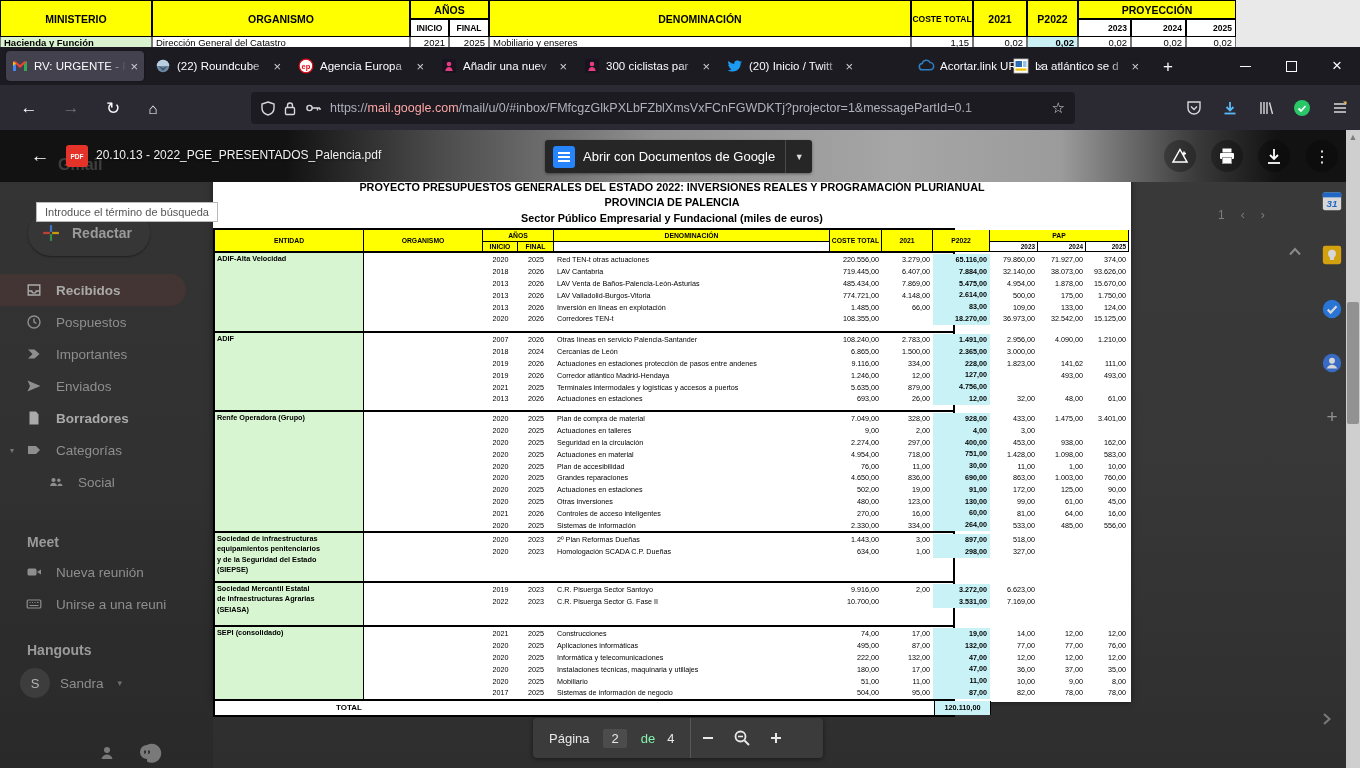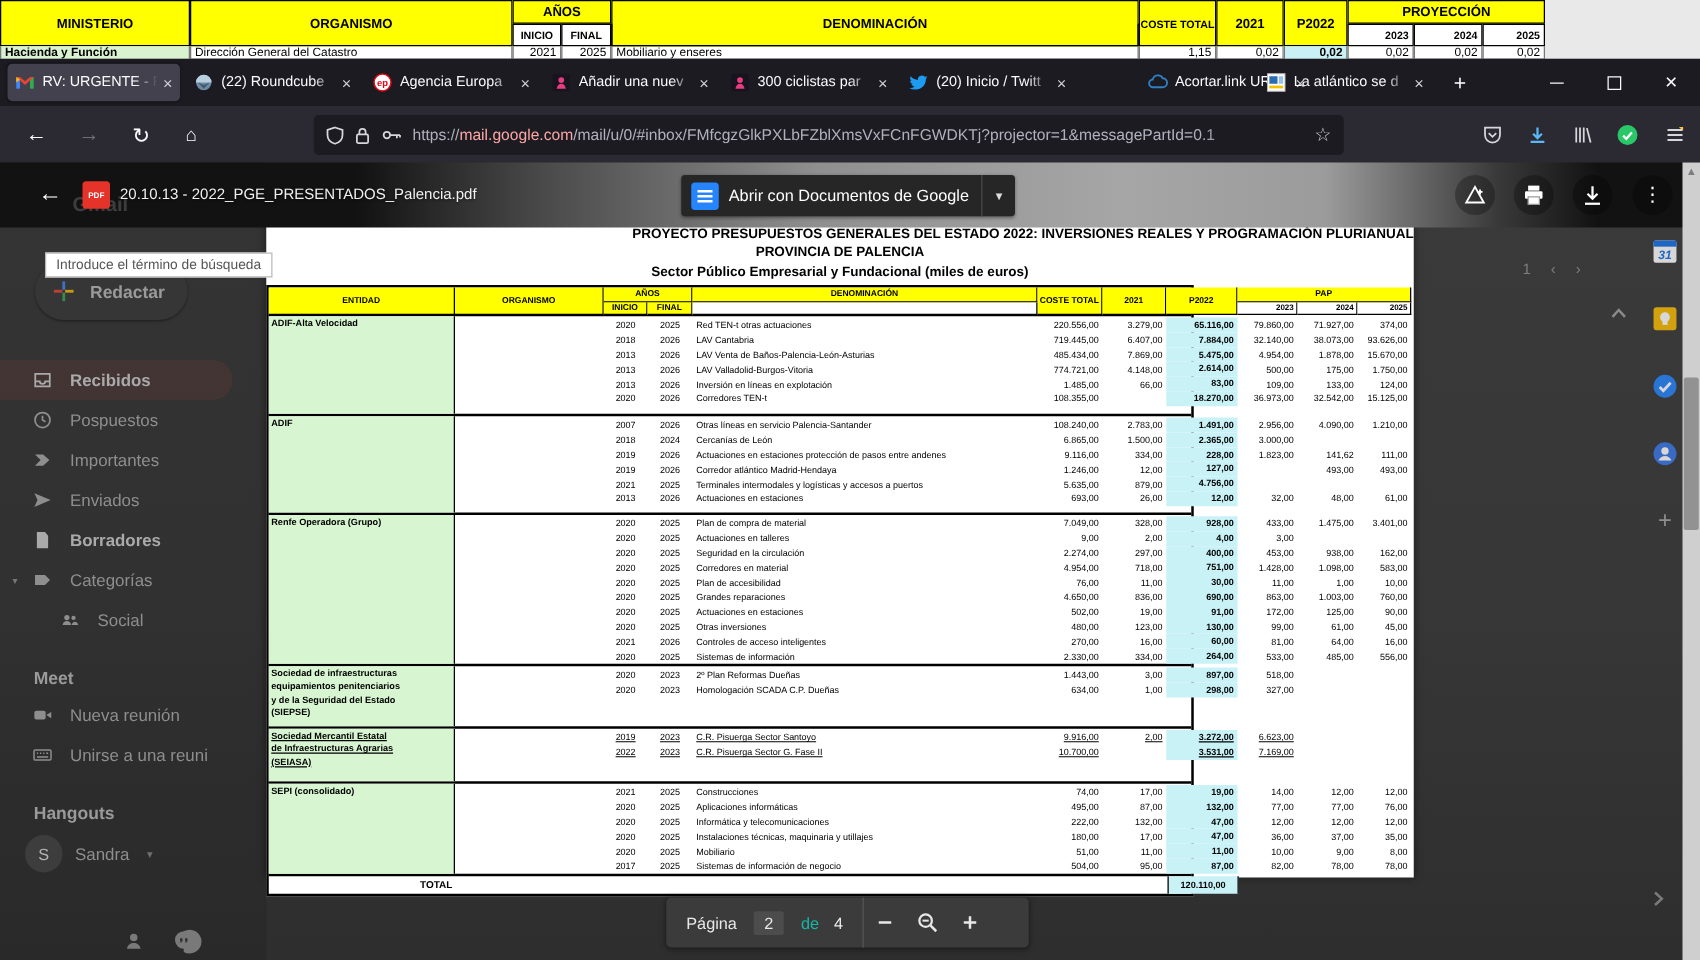--- a/index.html
+++ b/index.html
@@ -66,40 +66,40 @@
   #openwith .ow-caret{border-left:1px solid #4a4a4a;width:26px;height:33px;display:flex;align-items:center;justify-content:center;font-size:9px;color:#ddd;}
   .pvico{position:absolute;top:10px;width:32px;height:32px;border-radius:50%;background:rgba(0,0,0,.28);
     display:flex;align-items:center;justify-content:center;color:#fff;}
   
   #gsidebar{position:absolute;left:0;top:0;width:213px;height:638px;background:rgba(0,0,0,.10);color:#8e8e8e;}
   #tooltip{position:absolute;left:36px;top:72px;background:#fff;border:1px solid #b9b9b9;color:#555;
     font-size:11px;padding:3px 8px;white-space:nowrap;z-index:30;}
   #compose{position:absolute;left:28px;top:80px;width:122px;height:46px;border-radius:24px;background:#363636;
     box-shadow:0 1px 2px rgba(0,0,0,.4);display:flex;align-items:center;color:#9a9a9a;font-weight:bold;font-size:14px;}
   #compose svg{width:18px;height:18px;margin:0 12px 0 14px;opacity:.75;}
-  #folders{position:absolute;left:0;top:158px;width:186px;}
+  #folders{position:absolute;left:0;top:144px;width:186px;}
   .fitem{height:32px;display:flex;align-items:center;font-size:13.5px;color:#8e8e8e;position:relative;}
   .fitem .ficon{width:16px;height:16px;margin:0 14px 0 26px;flex:0 0 16px;}
   .fitem .ficon svg{width:16px;height:16px;display:block;}
   .fitem.active{color:#bd5a50;font-weight:bold;background:rgba(190,70,58,.12);border-radius:0 16px 16px 0;}
   .fitem.bold{font-weight:bold;color:#aaa;}
   .fitem.indent .ficon{margin-left:48px;}
   .fitem .pre-caret{position:absolute;left:10px;font-size:8px;color:#777;}
   #gsections{position:absolute;left:0;top:404px;width:213px;}
   .gsec-title{font-size:14px;font-weight:bold;color:#9a9a9a;margin:0 0 6px 27px;}
   #meet-items .fitem{height:32px;}
   #hangouts{margin-top:22px;}
   #hang-user{display:flex;align-items:center;margin:10px 0 0 20px;color:#8e8e8e;font-size:13.5px;}
   #hang-avatar{width:30px;height:30px;border-radius:50%;background:#3d3d3d;color:#b5b5b5;display:flex;align-items:center;justify-content:center;font-size:13px;margin-right:10px;}
   #hang-caret{margin-left:14px;font-size:9px;color:#6f6f6f;}
   #gfooter{position:absolute;left:96px;top:612px;display:flex;gap:18px;opacity:.8;}
   #gfooter .fico{width:22px;height:22px;display:flex;align-items:center;justify-content:center;}
   
   #page{position:absolute;left:213px;top:40px;width:918px;height:532px;background:#fff;box-shadow:0 0 6px rgba(0,0,0,.5);}
-  #page .t1{margin-top:10px;text-align:right;font-weight:bold;font-size:10.8px;line-height:14px;color:#000;}
+  #page .t1{margin-top:10px;text-align:center;font-weight:bold;font-size:10.8px;line-height:14px;color:#000;}
   #page .t2,#page .t3{text-align:center;font-weight:bold;font-size:10.8px;line-height:16px;color:#000;}
   #ptable{margin:2px 0 0 0;border:2px solid #000;box-sizing:border-box;width:742px;background:#fff;color:#000;}
   #phead{display:grid;grid-template-columns:149px 119px 35px 36px 276px 52px 51px 57px 48px 48px 43px;grid-template-rows:12px 10px;border-bottom:1.5px solid #000;}
   #phead .hc{border-right:1px solid #000;border-bottom:1px solid #000;box-sizing:border-box;background:#ffff00;
     display:flex;align-items:center;justify-content:center;font-weight:bold;font-size:6.8px;overflow:hidden;}
   #phead .white{background:#fff;}
   #phead .num{justify-content:flex-end;padding-right:2px;font-size:6.4px;}
   .pgroup{display:flex;border-bottom:2px solid #000;}
   .pentity{width:149px;flex:0 0 149px;background:#d7f5d0;border-right:1.5px solid #000;box-sizing:border-box;
     font-weight:bold;font-size:7.3px;line-height:10.5px;padding:1px 2px;}
@@ -124,21 +124,21 @@
   #dim-chev-right{position:absolute;left:1322px;top:582px;color:#7a7a7a;}
   
   #scrollbar{position:absolute;left:1346px;top:0;width:14px;height:638px;background:#cfcfcf;}
   #scroll-thumb{position:absolute;left:1px;top:172px;width:12px;height:122px;background:#929292;border-radius:2px;}
   #scroll-up{position:absolute;left:0;top:2px;width:14px;text-align:center;color:#7d7d7d;font-size:9px;}
   
   #pagpill{position:absolute;left:533px;top:588px;width:290px;height:40px;background:#3b3b3b;border-radius:4px;
     box-shadow:0 1px 5px rgba(0,0,0,.5);display:flex;align-items:center;color:#e8e8e8;font-size:13px;}
   #pagpill .plabel{margin-left:16px;}
   #pagpill .pcur{margin-left:14px;background:#4c4c4c;border-radius:2px;padding:2px 8px;}
-  #pagpill .pof{margin-left:14px;color:#14b8a6;}
+  #pagpill .pof{margin-left:14px;color:#86efac;}
   #pagpill .ptot{margin-left:12px;}
   #pagpill .pdiv{width:1px;height:40px;background:#575757;margin-left:16px;}
   #pagpill .zbtn{width:34px;height:40px;display:flex;align-items:center;justify-content:center;color:#e8e8e8;}
   svg{overflow:visible;}
 </style>
 </head>
 <body>
 
 <div id="screen">
 
@@ -671,21 +671,21 @@
                   <div class="pc n">297,00</div>
                   <div class="pc n p22">400,00</div>
                   <div class="pc n">453,00</div>
                   <div class="pc n">938,00</div>
                   <div class="pc n">162,00</div>
                 </div>
                 <div class="prow">
                   <div class="pc yr org"></div>
                   <div class="pc yr">2020</div>
                   <div class="pc yr">2025</div>
-                  <div class="pc den">Corredores en material</div>
+                  <div class="pc den">Actuaciones en material</div>
                   <div class="pc n">4.954,00</div>
                   <div class="pc n">718,00</div>
                   <div class="pc n p22">751,00</div>
                   <div class="pc n">1.428,00</div>
                   <div class="pc n">1.098,00</div>
                   <div class="pc n">583,00</div>
                 </div>
                 <div class="prow">
                   <div class="pc yr org"></div>
                   <div class="pc yr">2020</div>
@@ -787,21 +787,21 @@
                   <div class="pc den">Homologación SCADA C.P. Dueñas</div>
                   <div class="pc n">634,00</div>
                   <div class="pc n">1,00</div>
                   <div class="pc n p22">298,00</div>
                   <div class="pc n">327,00</div>
                   <div class="pc n"></div>
                   <div class="pc n"></div>
                 </div>
               </div>
             </div>
-            <div class="pgroup" style="min-height: 42px; text-decoration: underline;">
+            <div class="pgroup" style="min-height: 42px;">
               <div class="pentity">
                 <div>Sociedad Mercantil Estatal</div>
                 <div>de Infraestructuras Agrarias</div>
                 <div>(SEIASA)</div>
               </div>
               <div class="prows">
                 <div class="prow">
                   <div class="pc yr org"></div>
                   <div class="pc yr">2019</div>
                   <div class="pc yr">2023</div>

